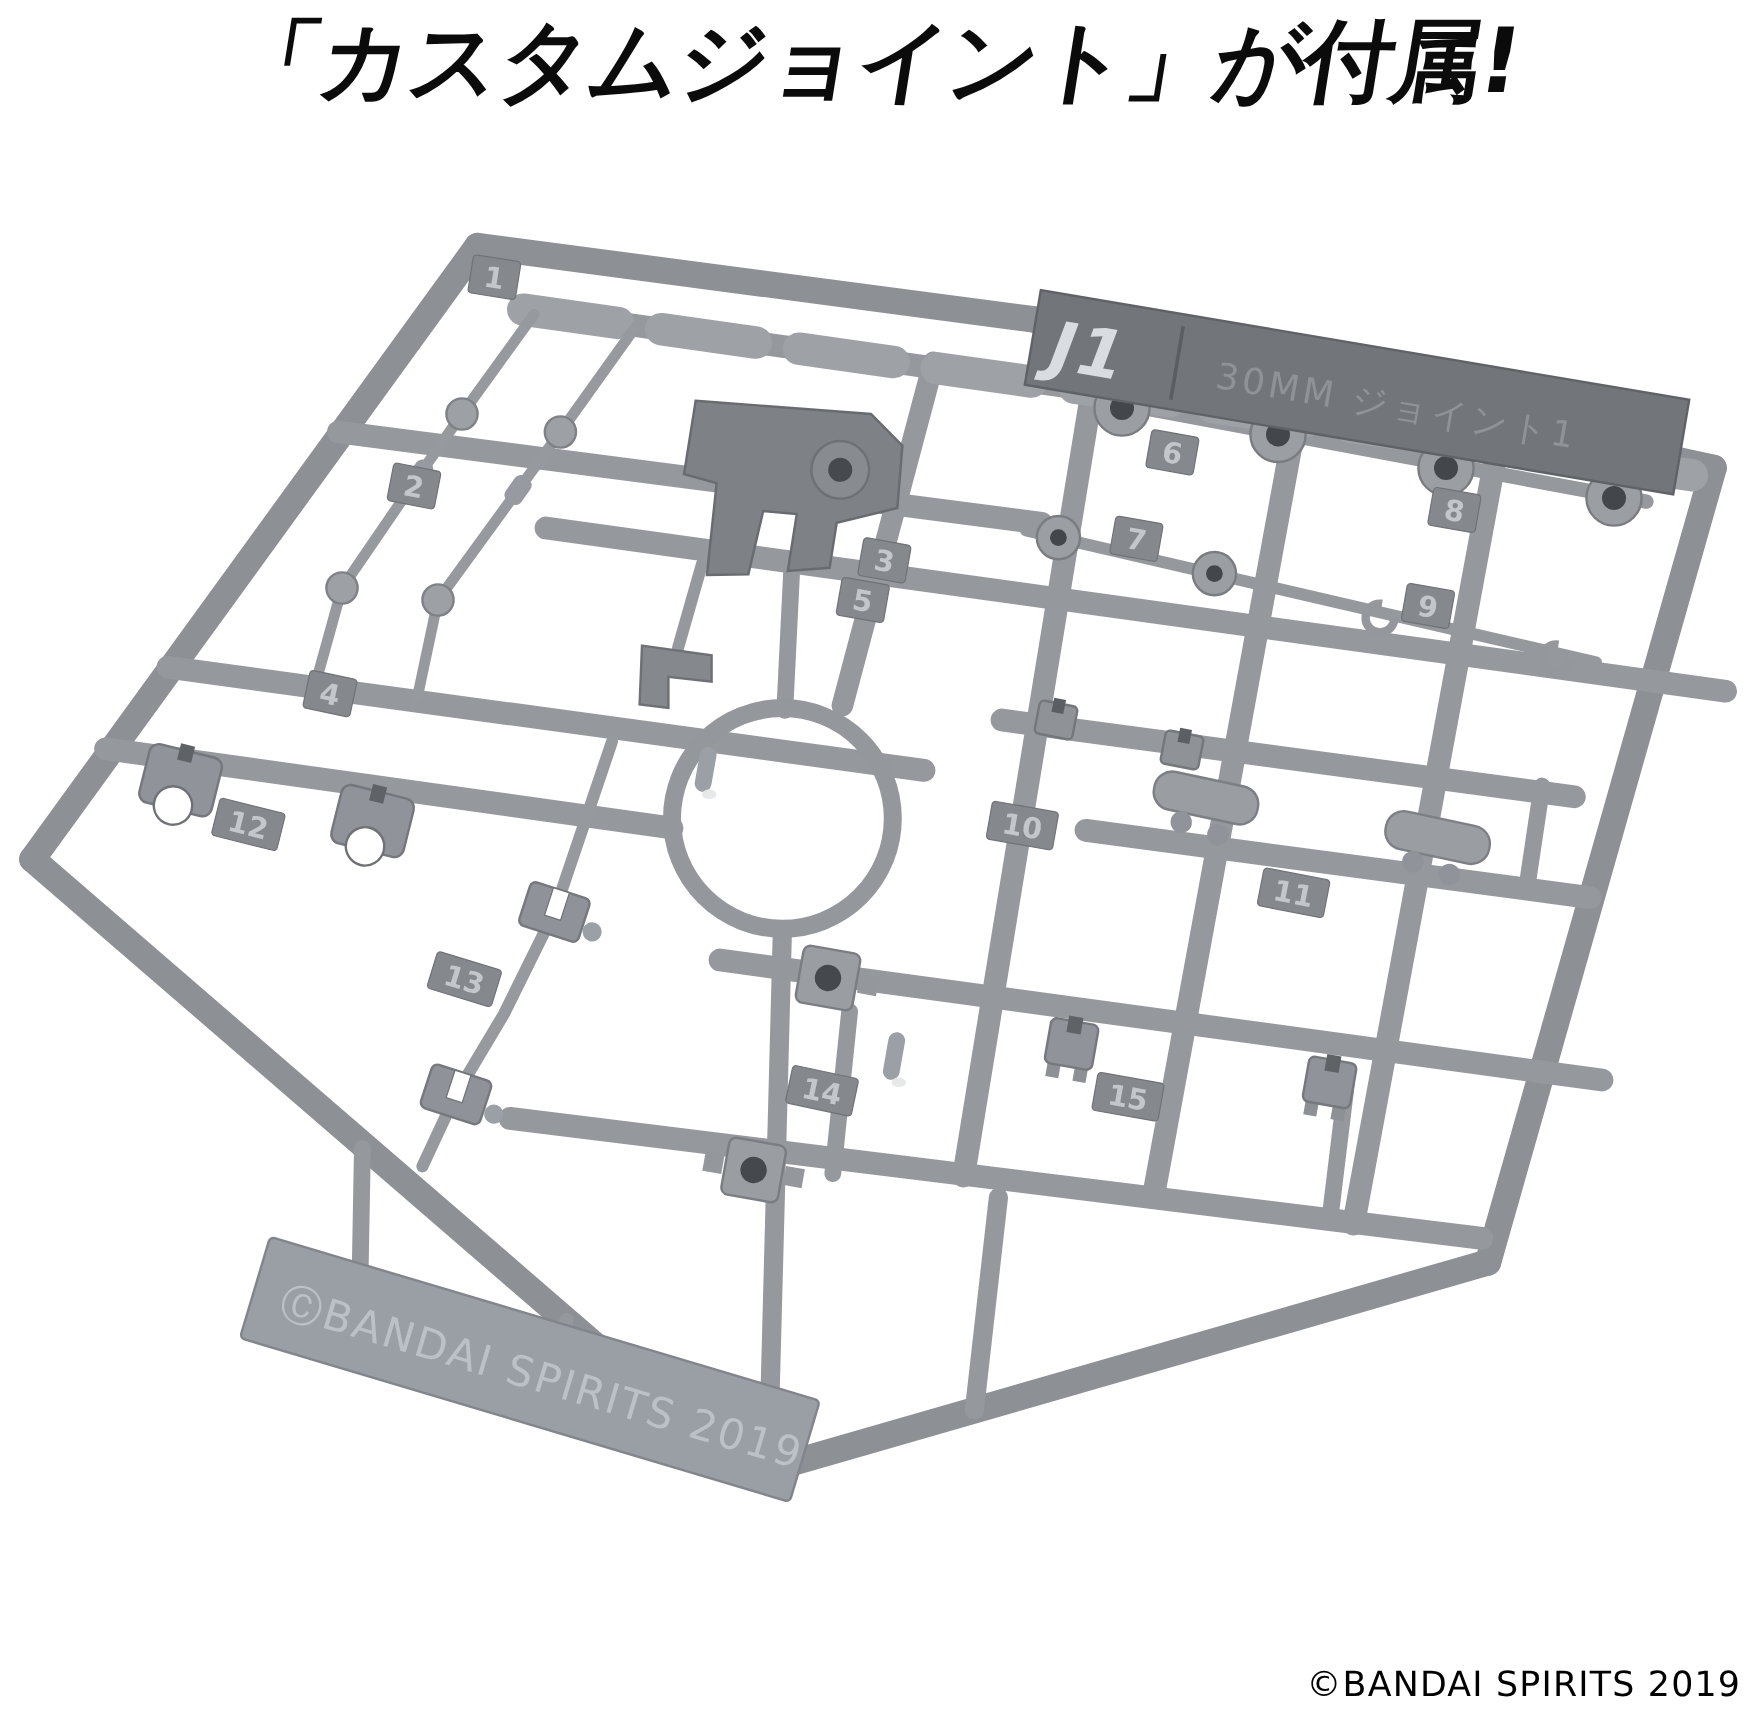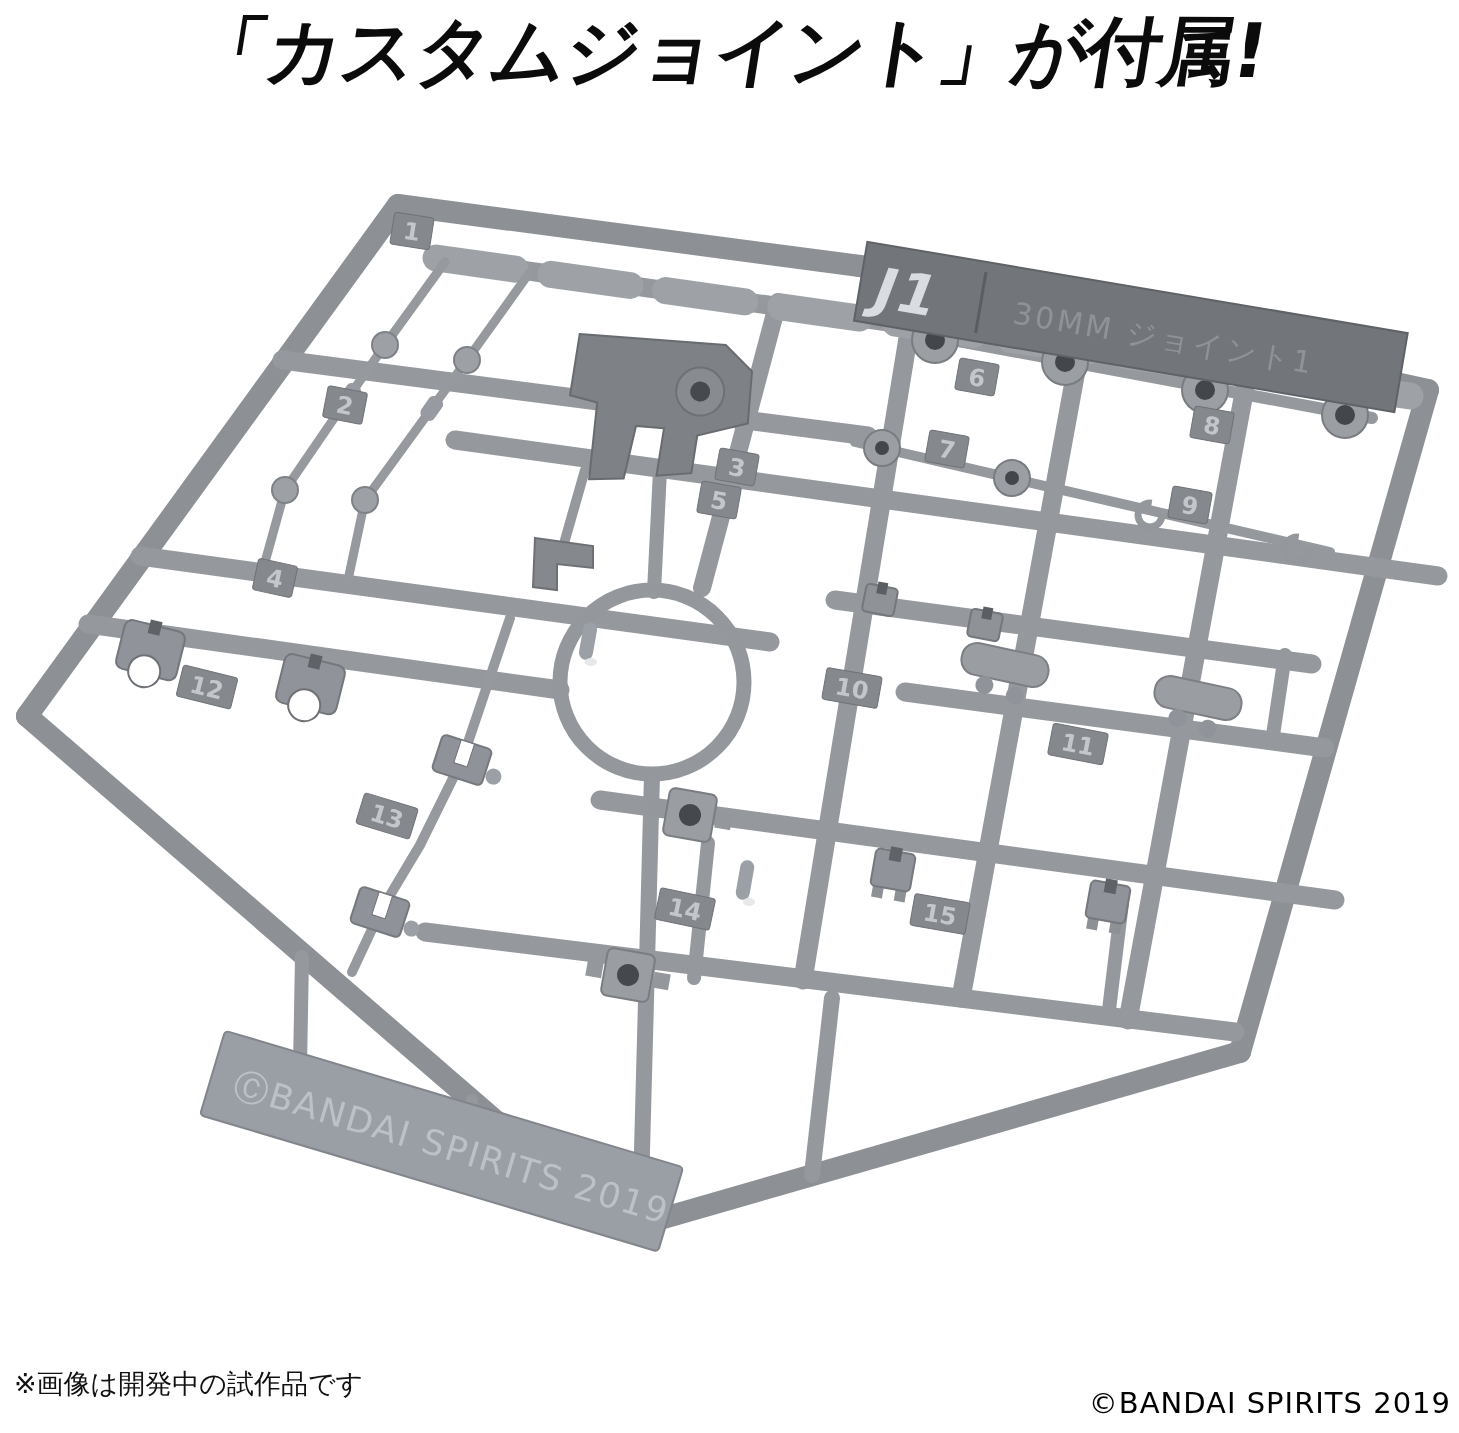--- a/index.html
+++ b/index.html
@@ -272,18 +272,17 @@
         <text class="tag-num" x="685" y="918">14</text>
         </g>
       <g transform="rotate(10 940 914)">
         <rect class="tag-rect" x="912" y="898" width="56" height="32" rx="3"></rect>
         <text class="tag-num" x="940" y="923">15</text>
         </g>
     </g>
   </svg>
 
   <div class="notes">
-    <div>※画像は開発中の試作品です</div>
   </div>
 
   <div class="copyright">©BANDAI SPIRITS 2019</div>
 
 </div>
 
 </body></html>

